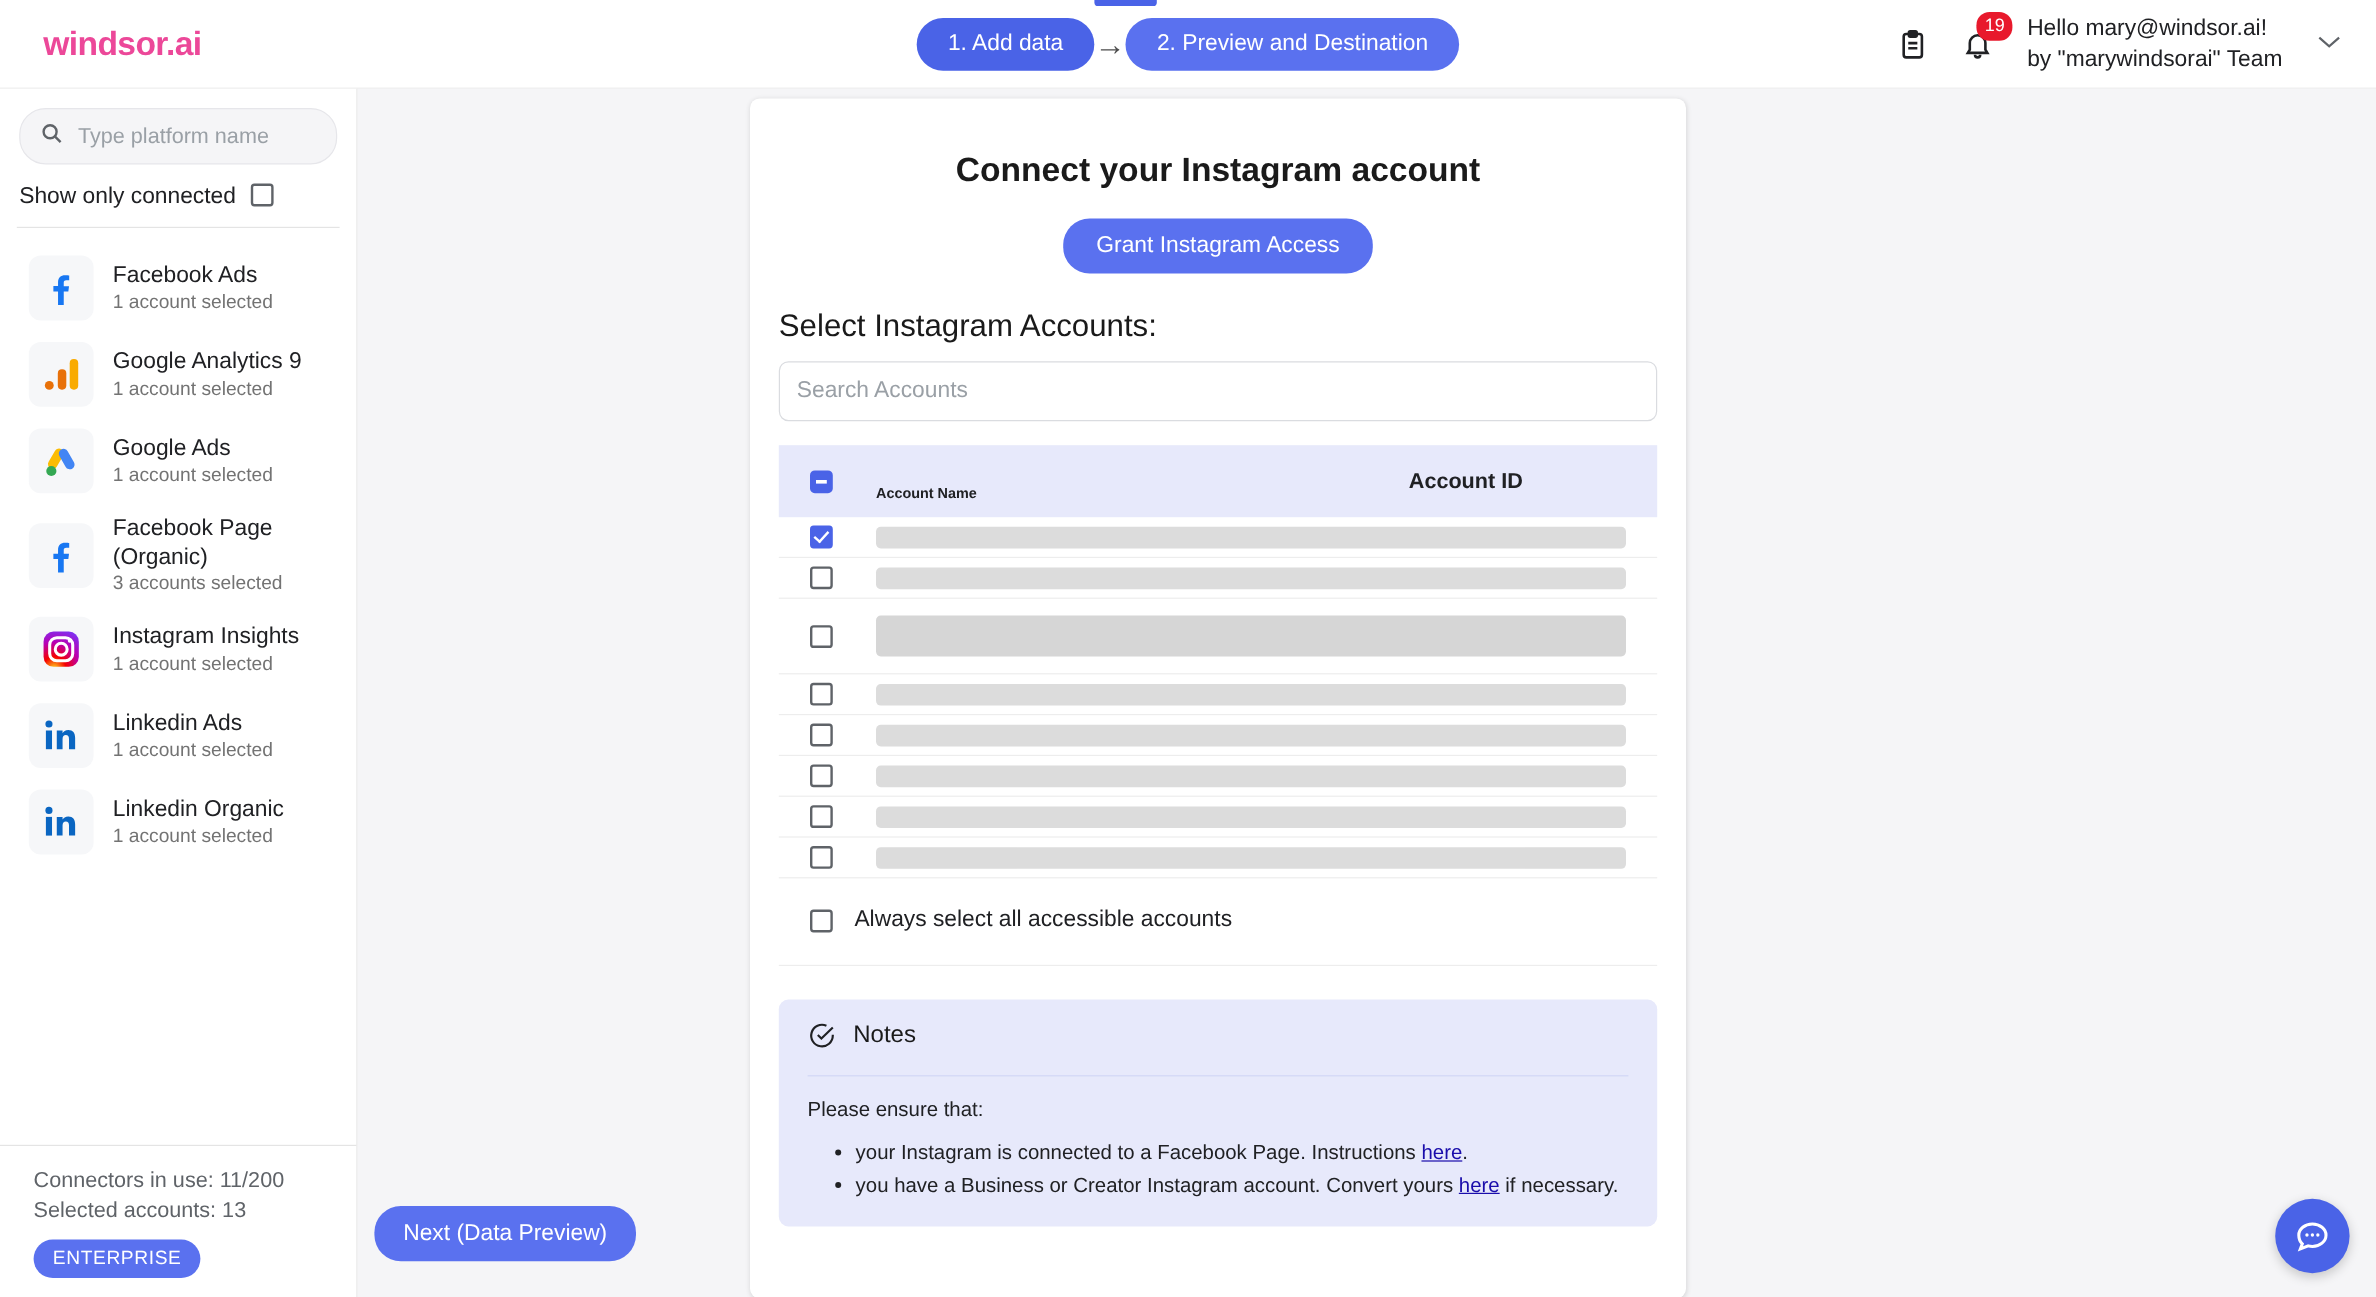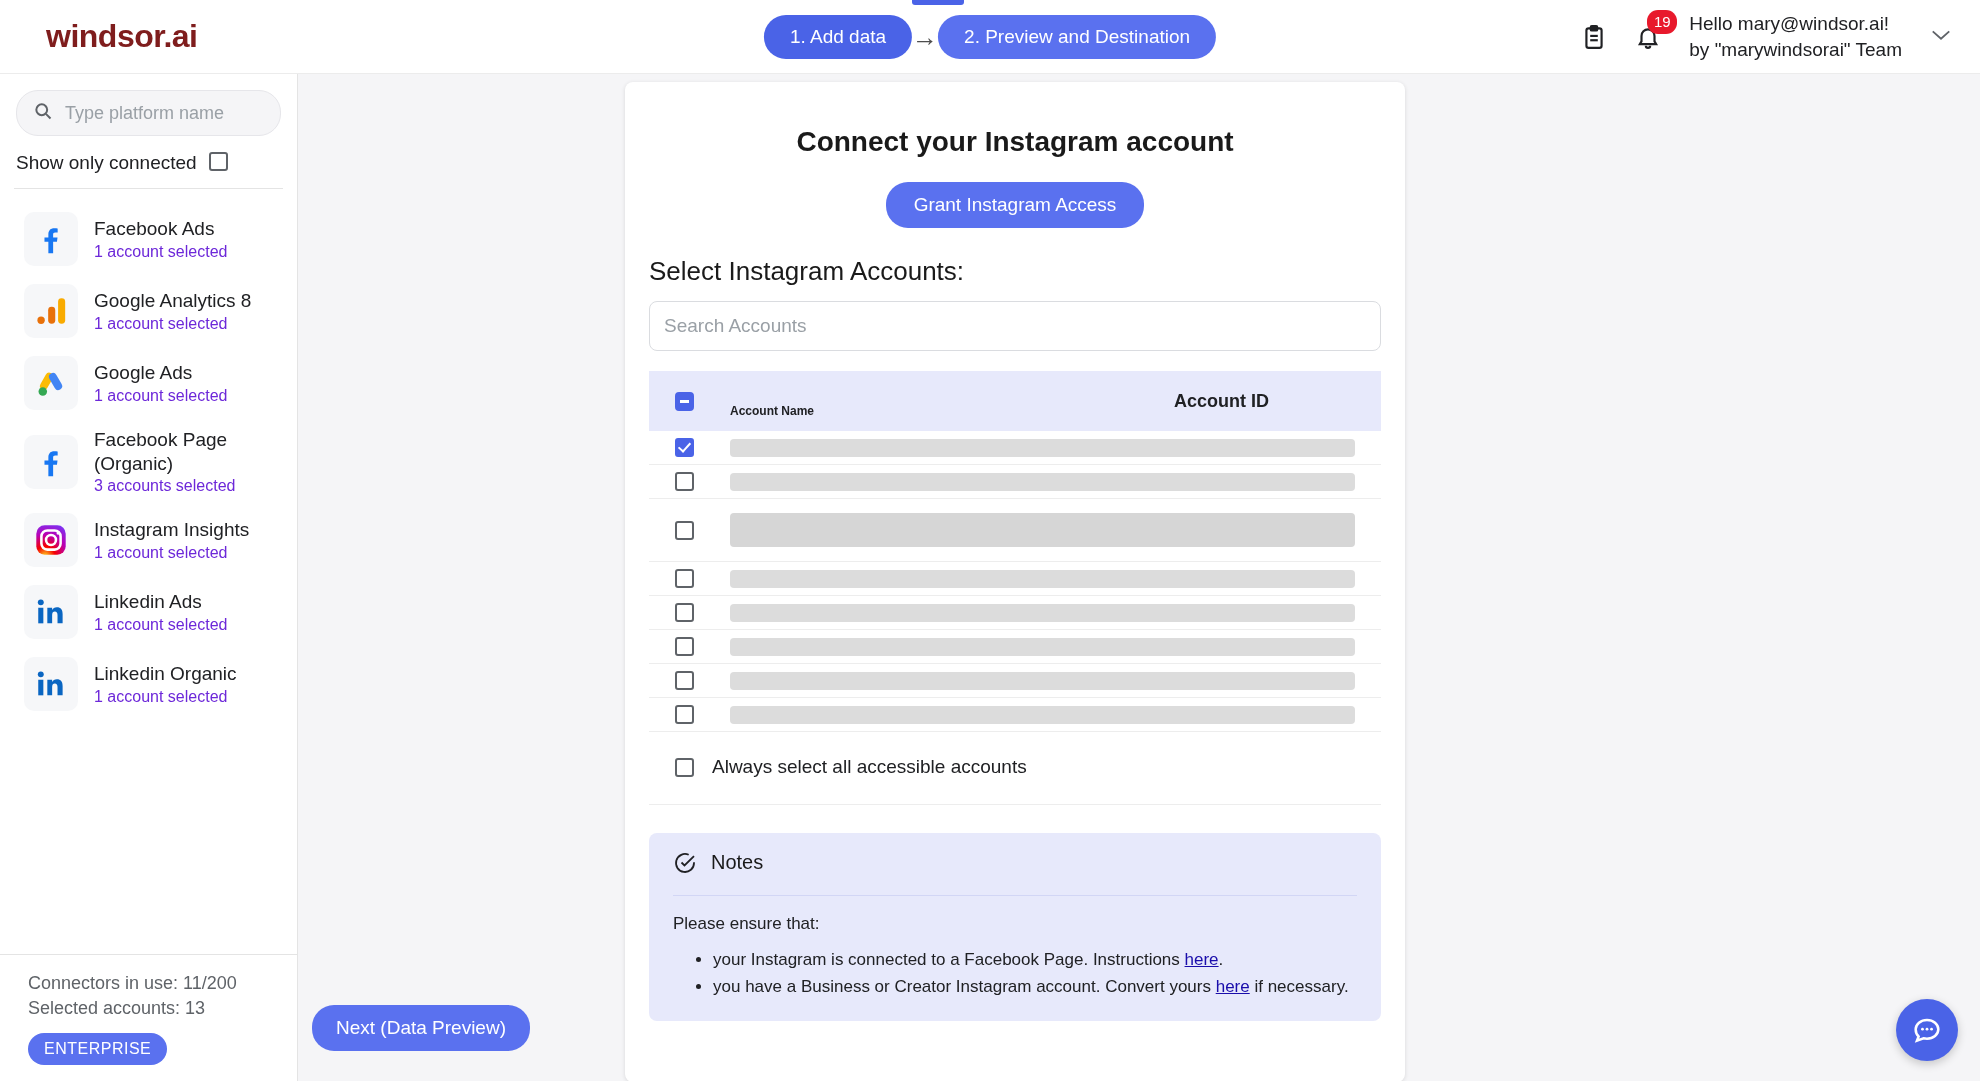--- a/index.html
+++ b/index.html
@@ -8,21 +8,21 @@
     font-family: "Liberation Sans", sans-serif;
     background: #ffffff; overflow: hidden;
   }
   .app { position: relative; width: 1980px; height: 1081px; display: flex; flex-direction: column; }
 
   
   .header {
     position: relative; height: 74px; min-height: 74px; background: #fff;
     display: flex; align-items: center; border-bottom: 1px solid #ececec;
   }
-  .logo { font-size: 32px; font-weight: 600; color: #7f1d1d; letter-spacing: -0.5px; margin-left: 46px; }
+  .logo { font-size: 28px; font-weight: 600; color: #ec4899; letter-spacing: -0.5px; margin-left: 36px; }
   .steps { position: absolute; left: 50%; transform: translateX(-50%); display: flex; align-items: center; }
   .step-tab {
     border: none; border-radius: 22px; padding: 11px 26px; font-size: 19px;
     font-family: "Liberation Sans", sans-serif; color: #fff; cursor: pointer; white-space: nowrap;
   }
   .step-1 { background: #4a63e7; }
   .step-2 { background: #5a71ef; }
   .step-arrow { font-size: 26px; color: #4d4d4d; line-height: 1; }
   .progress-nub { position: absolute; left: 50%; top: 0; transform: translateX(-78px); width: 52px; height: 5px; background: #4a63e7; border-radius: 0 0 3px 3px; }
   .header-right { margin-left: auto; display: flex; align-items: center; gap: 28px; padding-right: 28px; }
@@ -68,21 +68,21 @@
   .platform-list { flex: 1; overflow: hidden; padding-top: 14px; }
   .platform {
     display: flex; align-items: center; gap: 16px; padding: 9px 16px 9px 24px; cursor: pointer;
   }
   .p-icon {
     width: 54px; height: 54px; min-width: 54px; border-radius: 10px; background: #f6f7f9;
     display: flex; align-items: center; justify-content: center;
   }
   .p-text { display: flex; flex-direction: column; }
   .p-name { font-size: 19px; color: #202124; line-height: 1.24; }
-  .p-sub { font-size: 16px; color: #6d28d9; margin-top: 2px; }
+  .p-sub { font-size: 16px; color: #737373; margin-top: 2px; }
   .sidebar-footer { border-top: 1px solid #e4e4e4; padding: 16px 16px 16px 28px; }
   .foot-line { font-size: 18px; color: #5f6368; line-height: 1.38; }
   .enterprise {
     display: inline-block; margin-top: 12px; background: #5a71ef; color: #fff;
     font-size: 16px; letter-spacing: 0.5px; padding: 7px 16px; border-radius: 16px;
     border: none; cursor: pointer; font-family: "Liberation Sans", sans-serif;
   }
 
   
   .content { flex: 1; background: #f5f5f7; position: relative; overflow: hidden; }
@@ -223,21 +223,21 @@
 
         <div class="platform">
           <span class="p-icon">
             <svg width="34" height="34" viewBox="0 0 24 24">
               <rect x="17" y="3" width="5" height="18" rx="2.4" fill="#F9AB00"></rect>
               <rect x="10" y="9" width="5" height="12" rx="2.4" fill="#E8710A"></rect>
               <circle cx="5" cy="18.5" r="2.6" fill="#E8710A"></circle>
             </svg>
           </span>
           <span class="p-text">
-            <span class="p-name">Google Analytics 8</span>
+            <span class="p-name">Google Analytics 9</span>
             <span class="p-sub">1 account selected</span>
           </span>
         </div>
 
         <div class="platform">
           <span class="p-icon">
             <svg width="34" height="34" viewBox="0 0 24 24">
               <rect x="2.6" y="8" width="13" height="5.6" rx="2.8" fill="#FBBC04" transform="rotate(-60 9 11)"></rect>
               <rect x="8.6" y="8" width="13" height="5.6" rx="2.8" fill="#4285F4" transform="rotate(60 15 11)"></rect>
               <circle cx="6.2" cy="18" r="3" fill="#34A853"></circle>

